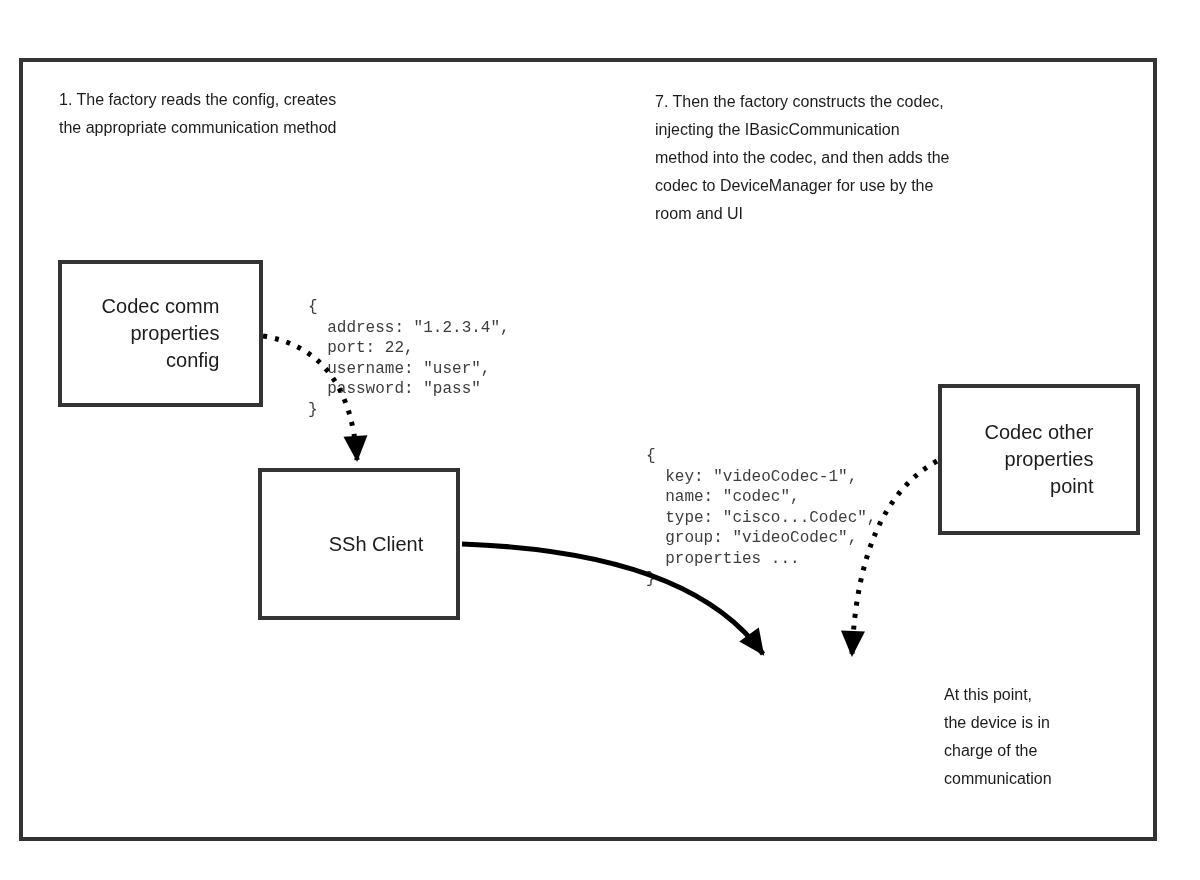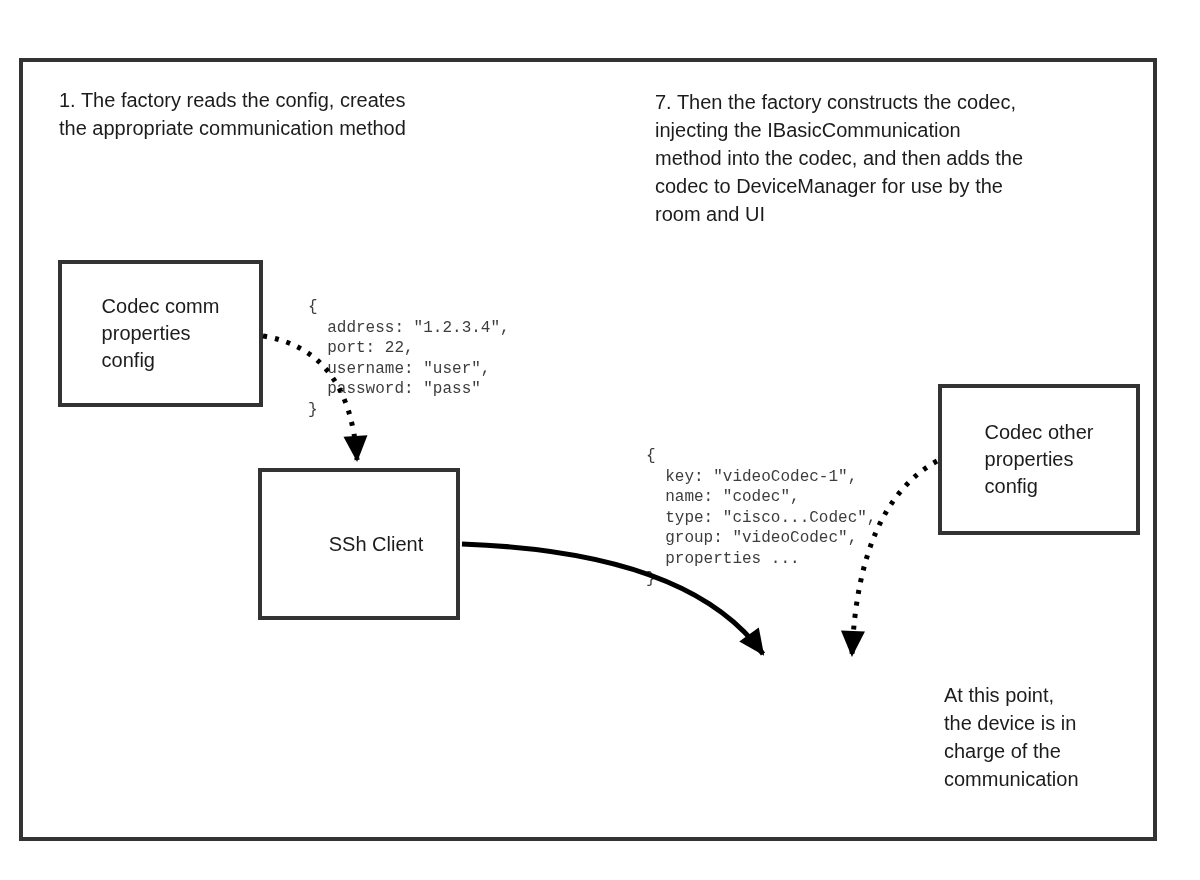--- a/index.html
+++ b/index.html
@@ -19,35 +19,35 @@
     background: transparent;
   }
 
   .node {
     position: absolute;
     border: 4px solid #333333;
     background: #ffffff;
     display: flex;
     align-items: center;
     justify-content: center;
-    text-align: left;
+    text-align: right;
     font-size: 20px;
     line-height: 27px;
     color: #1c1c1c;
     white-space: pre-line;
     z-index: 2;
   }
   .node-codec-comm   { left: 58px;  top: 260px; width: 205px; height: 147px; }
   .node-ssh-client   { left: 258px; top: 468px; width: 202px; height: 152px; padding-left: 34px; }
   .node-codec-other  { left: 938px; top: 384px; width: 202px; height: 151px; }
   .node-cisco-codec  { left: 709px; top: 663px; width: 203px; height: 150px; }
 
   .annotation {
     position: absolute;
-    font-size: 20px;
+    font-size: 16px;
     line-height: 28px;
     color: #1c1c1c;
     white-space: pre-line;
     z-index: 1;
   }
   .annotation-step1 { left: 59px;  top: 86px;  width: 430px; }
   .annotation-step2 { left: 655px; top: 88px;  width: 480px; }
   .annotation-note  { left: 944px; top: 681px; width: 200px; }
 
   .code-snippet {
@@ -112,21 +112,21 @@
 config</span>
   </div>
 
   <div class="node node-ssh-client">
     <span>SSh Client</span>
   </div>
 
   <div class="node node-codec-other">
     <span>Codec other
 properties
-config</span>
+point</span>
   </div>
 
 
   <svg class="connector-layer" width="1200" height="880" viewBox="0 0 1200 880" xmlns="http://www.w3.org/2000/svg">
     <defs>
       <marker id="arrowhead" markerUnits="userSpaceOnUse" markerWidth="34" markerHeight="30" refX="25" refY="13" orient="auto">
         <path d="M1,1 L27,13 L1,25 Z" fill="#000000"></path>
       </marker>
     </defs>
 

